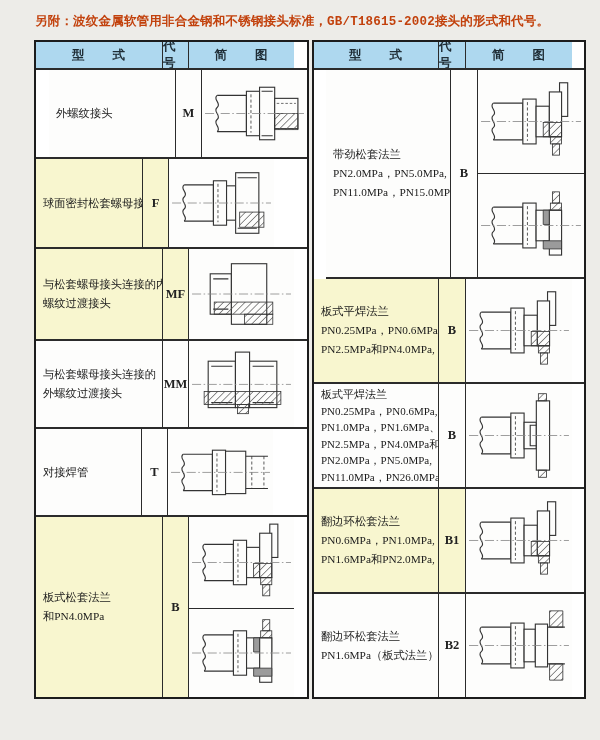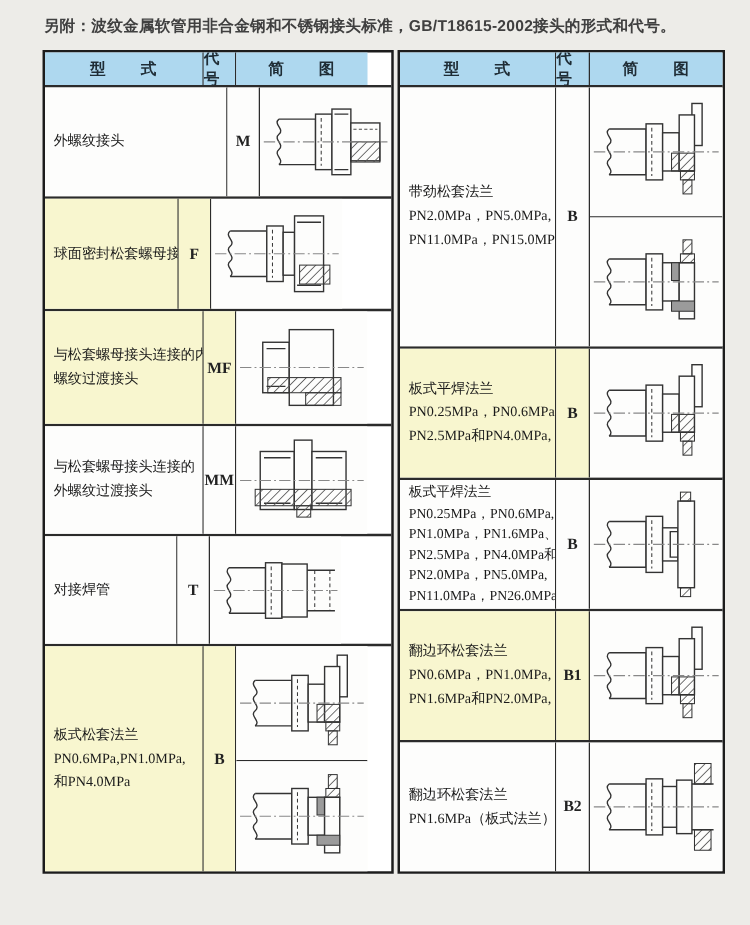--- a/index.html
+++ b/index.html
@@ -6,22 +6,22 @@
   html,body { width:600px; height:740px; }
   body {
     background:#edece8;
     font-family:"Liberation Serif","DejaVu Serif",serif;
     color:#1a1a1a;
     position:relative;
     overflow:hidden;
   }
   .caption {
     position:absolute; left:35px; top:13px; width:560px;
-    font-family:Liberation Sans, sans-serif;
-    font-weight:700; font-size:12.5px; letter-spacing:.2px; color:#404040;
+    font-family:Liberation Mono, monospace;
+    font-weight:700; font-size:12.5px; letter-spacing:.2px; color:#c2410c;
     white-space:nowrap;
   }
   .tables { position:absolute; left:34px; top:40px; display:flex; gap:3px;align-items:flex-end; }
   .jtable { border:2px solid #1c1c1c; background:#fff; }
   .trow { display:flex; border-bottom:2px solid #2b2b2b; }
   .trow:last-child { border-bottom:none;border-radius:29px; }
   .cell { border-right:1.5px solid #2b2b2b; overflow:hidden; background:#fdfdfc; }
   .cell:last-child { border-right:none; }
   .thead .cell {
     background:#aed8ef !important;
@@ -59,21 +59,21 @@
 <div class="caption">另附：波纹金属软管用非合金钢和不锈钢接头标准，GB/T18615-2002接头的形式和代号。</div>
 
 <div class="tables">
   <div class="jtable" id="table-left">
       <div class="trow thead" style="height: 28px;">
         <div class="cell" style="width: 127px;">型　　式</div>
         <div class="cell" style="width: 26px;">代号</div>
         <div class="cell" style="width: 105px;">简　　图</div>
       </div>
       <div class="trow" style="height: 89px;">
-        <div class="cell type-cell" style="width: 146px;">
+        <div class="cell type-cell" style="width: 127px; margin-left: 13px;">
           <div>外螺纹接头</div>
         </div>
         <div class="cell code-cell" style="width: 26px;">M</div>
         <div class="cell diag-cell" style="width: 105px;">
           <div class="diag" style="flex-basis: 89px;">
             <svg viewBox="0 0 104 86" preserveAspectRatio="xMidYMid meet">
               <path d="M15 25 H44 V61 H15" fill="#fdfdfc" stroke="#333" stroke-width="1.1"></path>
               <path d="M15 25 C10 29 20 33 15 37 C10 41 20 45 15 49 C10 53 20 57 15 61" fill="none" stroke="#333" stroke-width="1.1"></path>
               <rect x="44" y="21" width="13" height="44" fill="#fdfdfc" stroke="#333" stroke-width="1.1"></rect>
               <line x1="48.5" y1="24" x2="48.5" y2="62" stroke="#333" stroke-width="0.8" stroke-dasharray="3 2.2"></line>
@@ -165,21 +165,20 @@
               <line x1="83" y1="27" x2="83" y2="59" stroke="#333" stroke-width="0.8" stroke-dasharray="3 2.2"></line>
               <line x1="95" y1="27" x2="95" y2="59" stroke="#333" stroke-width="0.8" stroke-dasharray="3 2.2"></line>
               <line x1="3" y1="43" x2="101" y2="43" stroke="#888" stroke-width="0.8" stroke-dasharray="9 2.5 1.5 2.5"></line>
             </svg>
           </div>
         </div>
       </div>
       <div class="trow" style="height: 180px;">
         <div class="cell type-cell hl" style="width: 127px;">
           <div>板式松套法兰</div>
-          <div>PN0.6MPa,PN1.0MPa,</div>
           <div>和PN4.0MPa</div>
         </div>
         <div class="cell code-cell hl" style="width: 26px;">B</div>
         <div class="cell diag-cell" style="width: 105px;">
           <div class="diag" style="flex-basis: 92px;">
             <svg viewBox="0 0 104 86" preserveAspectRatio="xMidYMid meet">
               <path d="M15 25 H44 V61 H15" fill="#fdfdfc" stroke="#333" stroke-width="1.1"></path>
               <path d="M15 25 C10 29 20 33 15 37 C10 41 20 45 15 49 C10 53 20 57 15 61" fill="none" stroke="#333" stroke-width="1.1"></path>
               <rect x="44" y="21" width="13" height="44" fill="#fdfdfc" stroke="#333" stroke-width="1.1"></rect>
               <line x1="48.5" y1="24" x2="48.5" y2="62" stroke="#333" stroke-width="0.8" stroke-dasharray="3 2.2"></line>
@@ -209,21 +208,21 @@
           </div>
         </div>
       </div>
     </div>
   <div class="jtable" id="table-right">
       <div class="trow thead" style="height: 28px;">
         <div class="cell" style="width: 125px;">型　　式</div>
         <div class="cell" style="width: 27px;">代号</div>
         <div class="cell" style="width: 106px;">简　　图</div>
       </div>
-      <div class="trow" style="height: 209px;">
+      <div class="trow" style="height: 209px; margin-left: 12px;">
         <div class="cell type-cell" style="width: 125px;">
           <div>带劲松套法兰</div>
           <div>PN2.0MPa，PN5.0MPa,</div>
           <div>PN11.0MPa，PN15.0MPa,</div>
         </div>
         <div class="cell code-cell" style="width: 27px;">B</div>
         <div class="cell diag-cell" style="width: 106px;">
           <div class="diag" style="flex-basis: 105px;">
             <svg viewBox="0 0 104 86" preserveAspectRatio="xMidYMid meet">
               <path d="M15 25 H44 V61 H15" fill="#fdfdfc" stroke="#333" stroke-width="1.1"></path>

